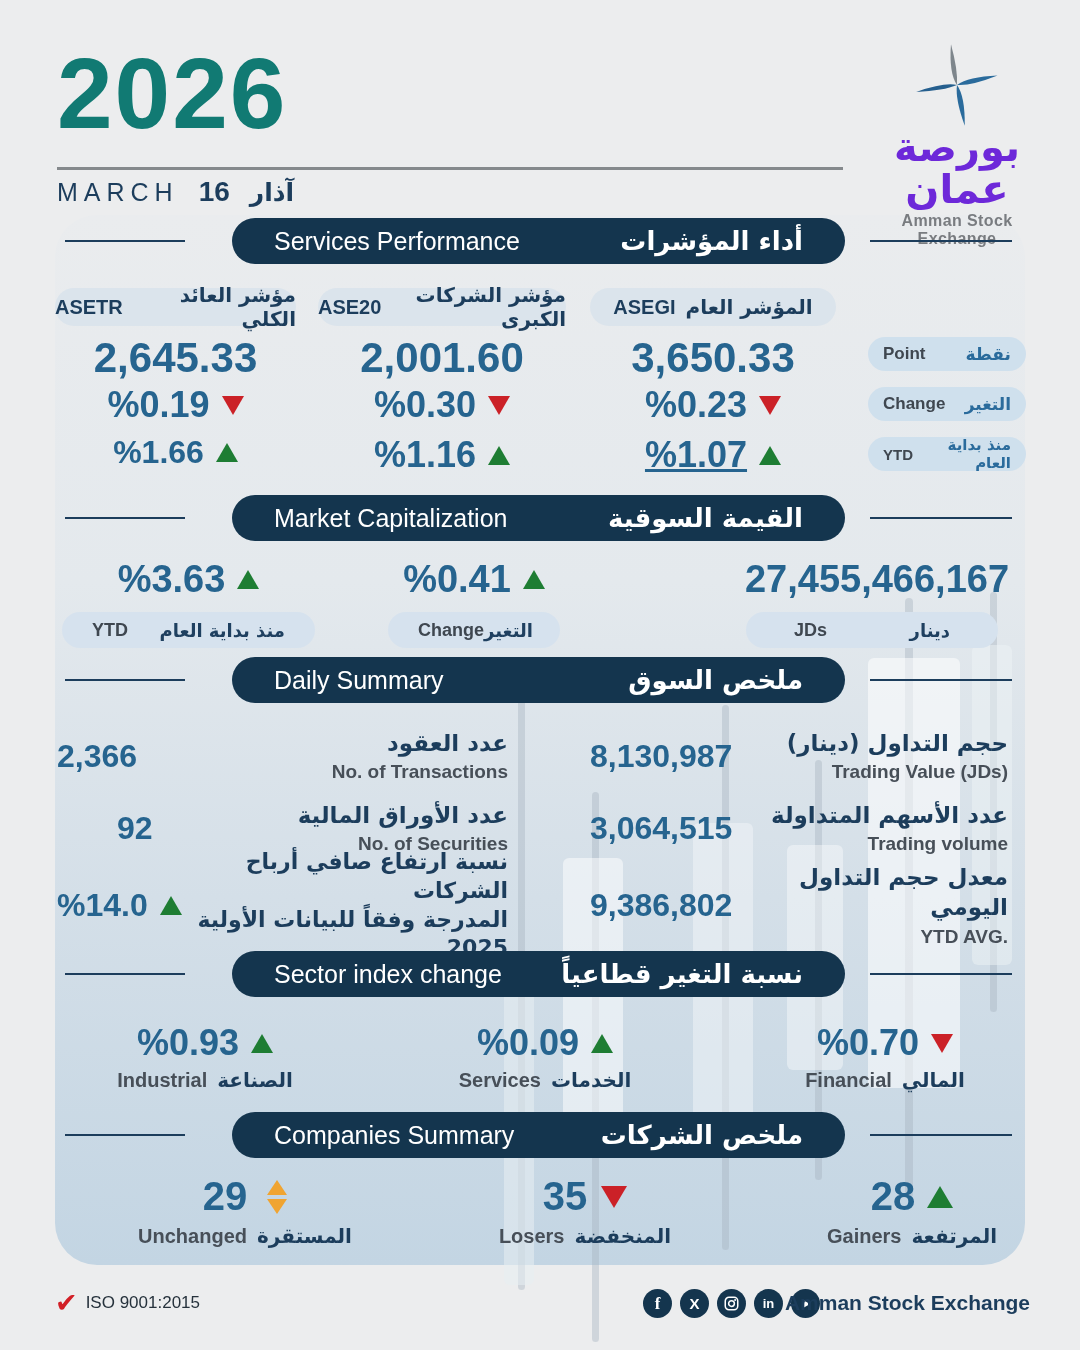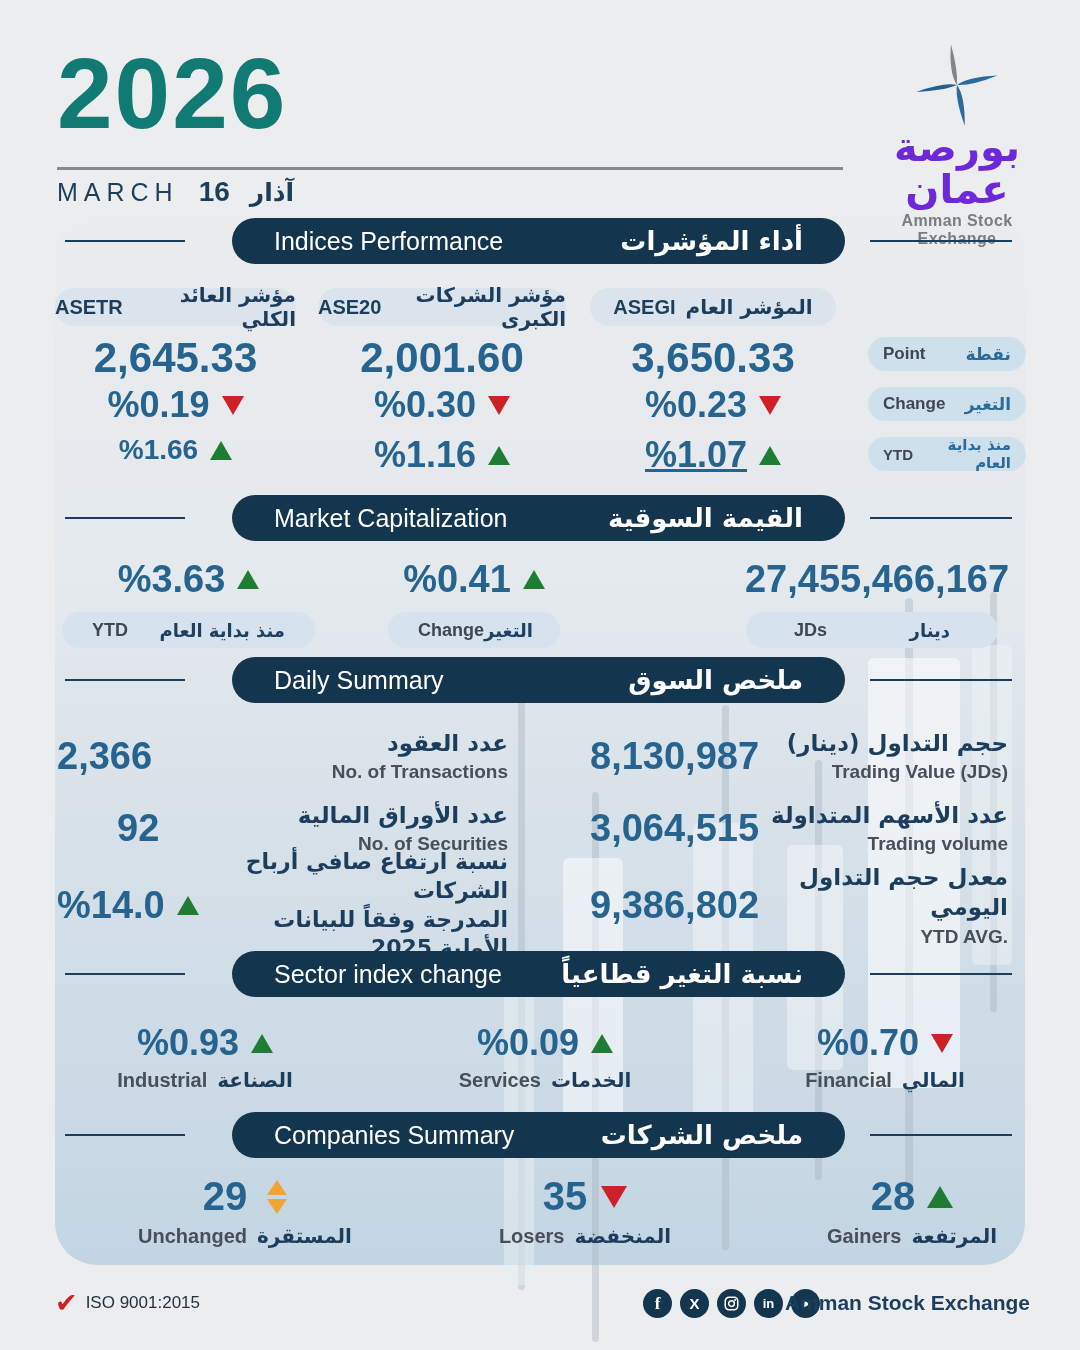--- a/index.html
+++ b/index.html
@@ -57,21 +57,21 @@
   .tri-up.big{border-left-width:13px;border-right-width:13px;border-bottom-width:22px;}
   .tri-down.big{border-left-width:13px;border-right-width:13px;border-top-width:22px;}
   .updown{display:flex;flex-direction:column;gap:4px;}
   .updown .u{width:0;height:0;border-left:10px solid transparent;border-right:10px solid transparent;
              border-bottom:15px solid #f0a431;}
   .updown .d{width:0;height:0;border-left:10px solid transparent;border-right:10px solid transparent;
              border-top:15px solid #f0a431;}
 
   
   .half{position:absolute;display:flex;justify-content:space-between;align-items:center;}
-  .half .dval{color:#26648f;font-weight:bold;font-size:38px;display:flex;align-items:center;gap:12px;}
+  .half .dval{color:#26648f;font-weight:bold;font-size:32px;display:flex;align-items:center;gap:12px;}
   .dlab{text-align:right;}
   .dlab .la{display:block;color:#1c3d5c;font-weight:bold;font-size:23px;line-height:1.3;}
   .dlab .le{display:block;color:#474f58;font-weight:bold;font-size:19px;margin-top:3px;}
 
   
   .duo-lab{position:absolute;display:flex;justify-content:center;align-items:center;gap:10px;}
   .duo-lab .en{color:#474f58;font-weight:bold;font-size:20px;}
   .duo-lab .arb{color:#1c3d5c;font-weight:bold;font-size:20px;}
 
   
@@ -119,21 +119,21 @@
       <path d="M54,98 Q58,64 50,50 Q46,66 54,98 Z" fill="#2a6b9c"></path>
       <path d="M2,53 Q36,45 50,50 Q34,55 2,53 Z" fill="#255f8e"></path>
     </svg>
     <div class="b-ar ar" dir="rtl">بورصة عمان</div>
     <div class="b-en">Amman Stock Exchange</div>
   </div>
 
   <div class="hline" style="left:65px;top:240px;width:120px;"></div>
   <div class="hline" style="left:870px;top:240px;width:142px;"></div>
   <div class="sec-header" style="top:218px;">
-    <span class="t-en">Indices Performance</span>
+    <span class="t-en">Services Performance</span>
     <span class="t-ar ar" dir="rtl">أداء المؤشرات</span>
   </div>
 
   <div class="idx-pill" style="left:55px;width:241px;">
     <span class="code">ASETR</span>
     <span class="name ar" dir="rtl">مؤشر العائد الكلي</span>
   </div>
   <div class="idx-pill" style="left:318px;width:248px;">
     <span class="code">ASE20</span>
     <span class="name ar" dir="rtl">مؤشر الشركات الكبرى</span>
@@ -168,21 +168,21 @@
   <div class="col" style="left:590px;top:384px;width:246px;">
     <span class="val" style="font-size:36px;">%0.23</span>
     <span class="tri-down"></span>
   </div>
   <div class="mini-pill" style="top:387px;">
     <span class="en">Change</span>
     <span class="arb ar" dir="rtl">التغير</span>
   </div>
 
   <div class="col" style="left:55px;top:434px;width:241px;">
-    <span class="val" style="font-size:28px;">%1.66</span>
+    <span class="val" style="font-size:32px;">%1.66</span>
     <span class="tri-up"></span>
   </div>
   <div class="col" style="left:318px;top:434px;width:248px;">
     <span class="val" style="font-size:36px;">%1.16</span>
     <span class="tri-up"></span>
   </div>
   <div class="col" style="left:590px;top:434px;width:246px;">
     <span class="val" style="font-size:36px;text-decoration:underline;">%1.07</span>
     <span class="tri-up"></span>
   </div>

